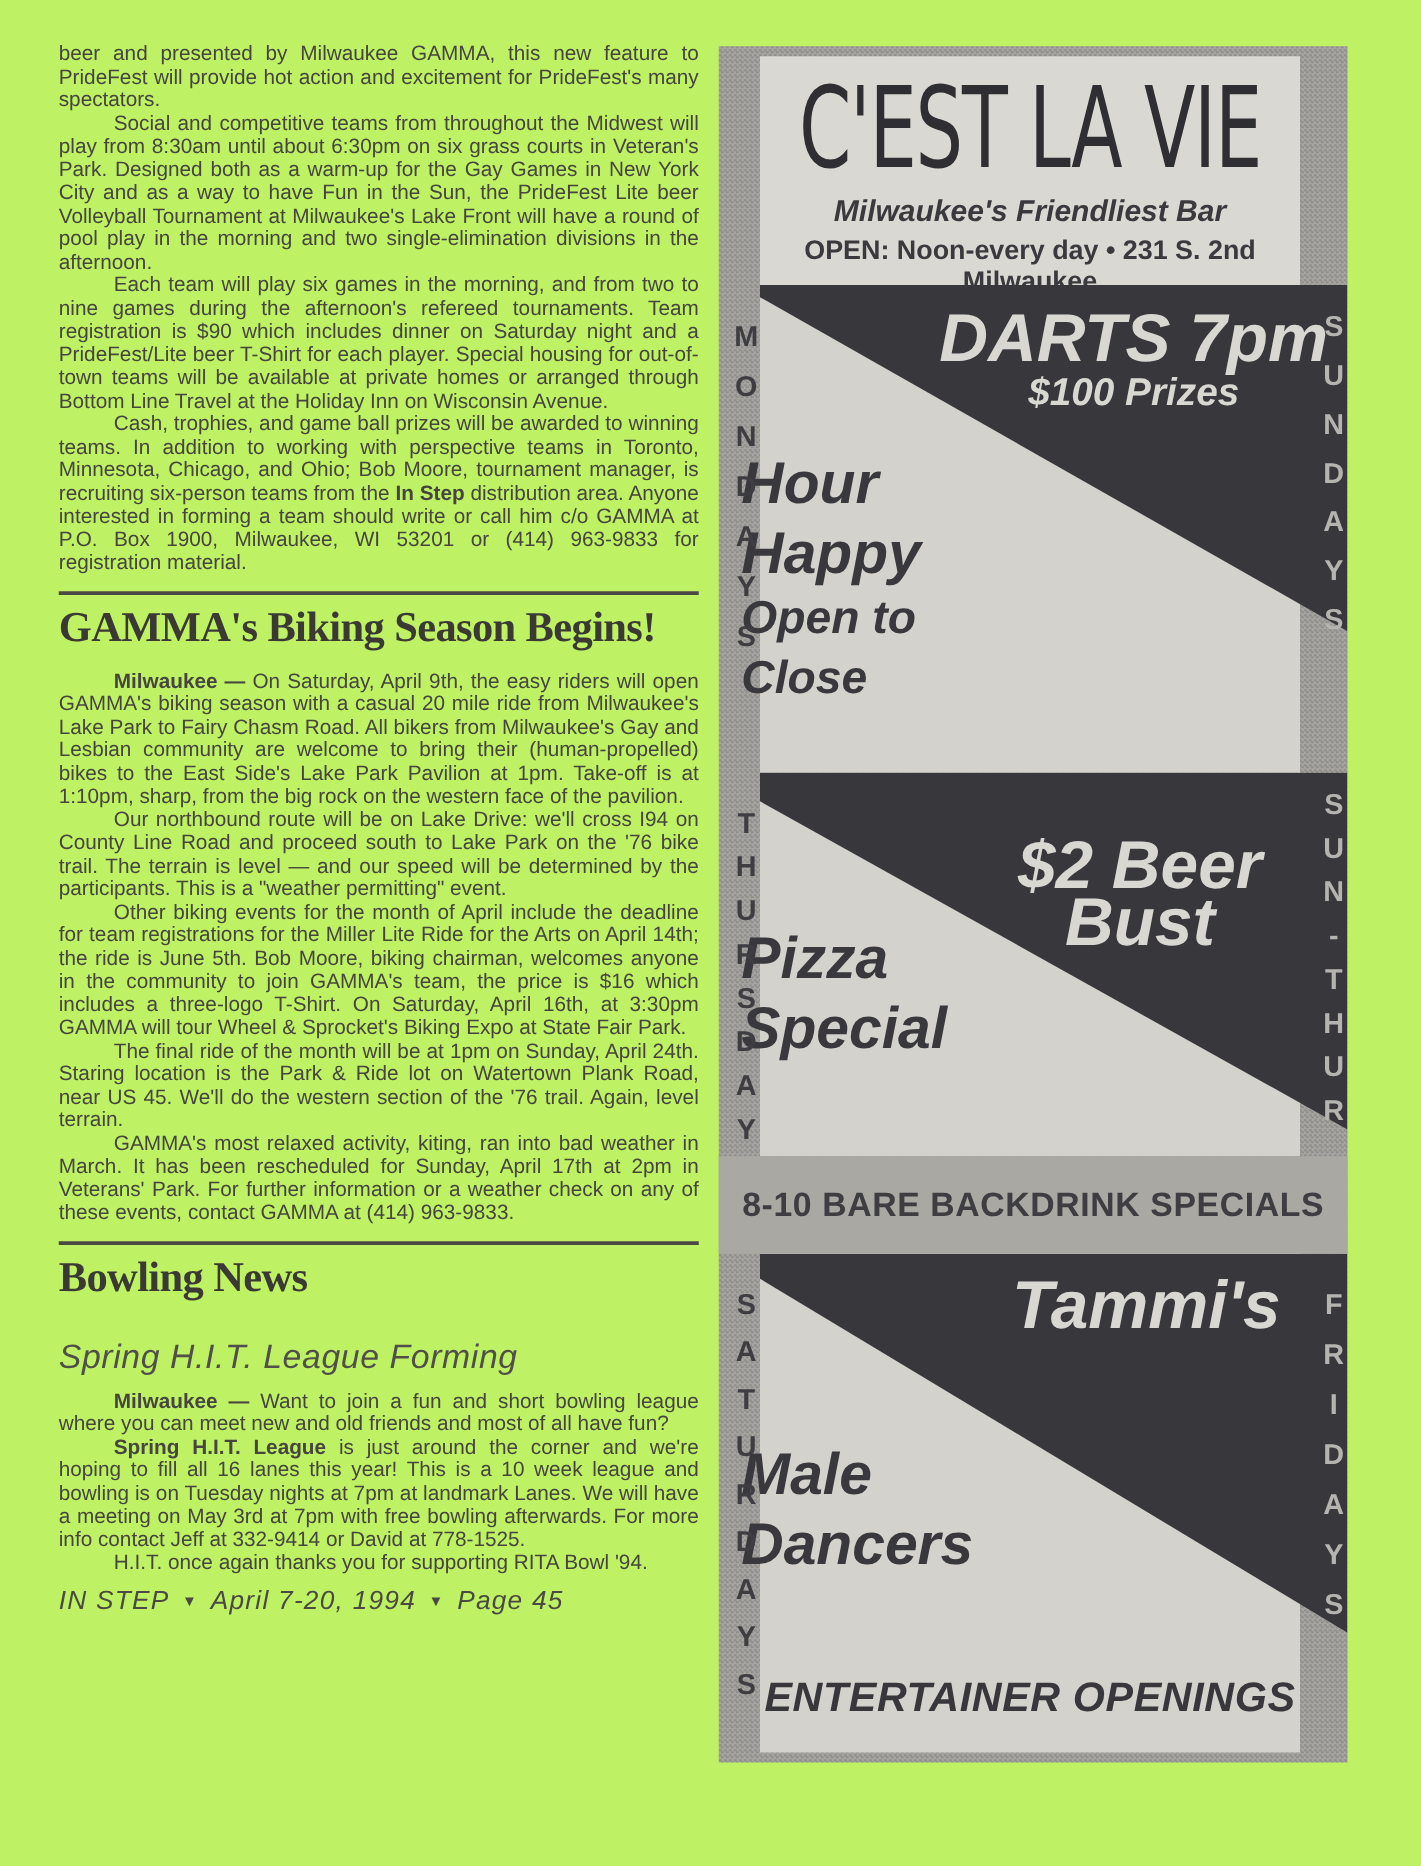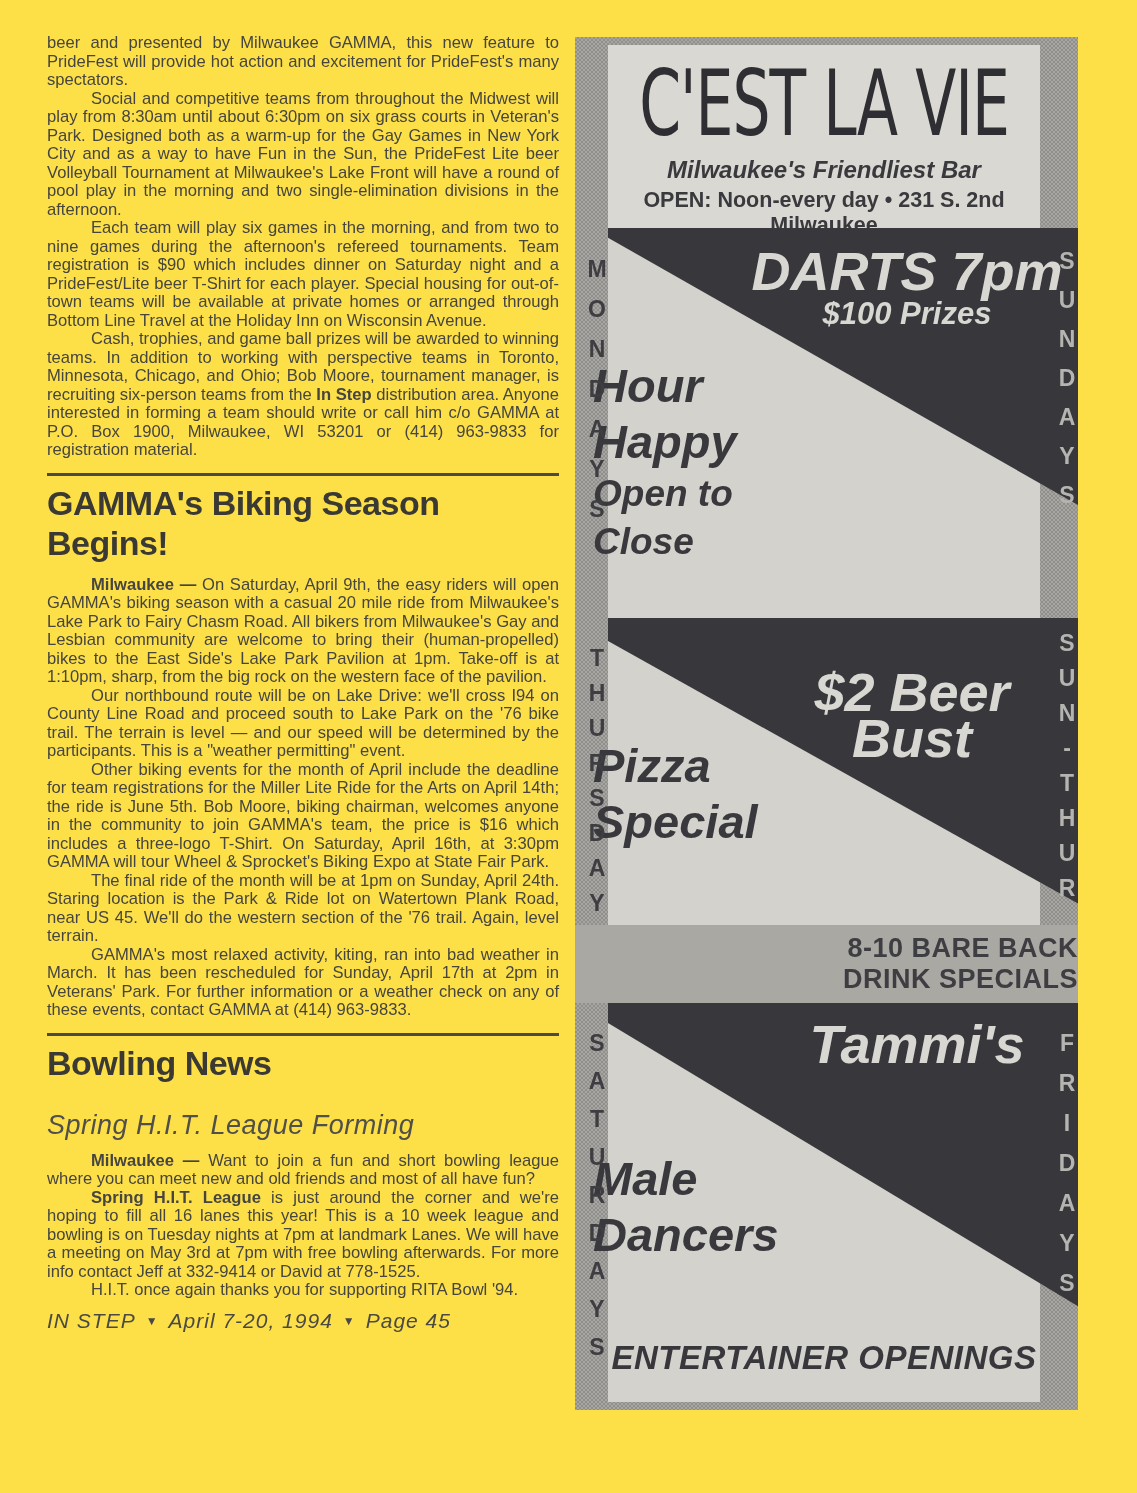--- a/index.html
+++ b/index.html
@@ -1,27 +1,27 @@
 <!DOCTYPE html>
 <html><head>
 <meta charset="utf-8">
 <style>
   html,body{margin:0;padding:0;background:#b9b8b4;}
   .page{
     position:relative;width:1137px;height:1493px;margin:0 auto;
-    background:#fde047;
+    background:#bef264;
     font-family:"Liberation Sans",sans-serif;color:#3c3b39;overflow:hidden;
   }
   
   .left-col{position:absolute;left:47px;top:34px;width:512px;}
   .left-col p{margin:0;text-align:justify;font-size:16.6px;line-height:18.5px;color:#46453f;}
   .left-col p.ind{text-indent:44px;}
   .rule{border:0;border-top:3px solid #4a4944;margin:13px 0 0 0;height:0;}
   .headline{
-    font-family:Liberation Sans, sans-serif;
+    font-family:Liberation Serif, serif;
     font-weight:700;font-size:34px;line-height:40px;color:#3a3934;
     margin:7px 0 13px 0;letter-spacing:-0.5px;
   }
   .subhead{
     font-style:italic;font-weight:400;font-size:27px;color:#504f49;
     margin:27px 0 11px 0;letter-spacing:0.5px;
   }
   .pfoot{
     margin-top:9px;font-style:italic;font-size:21px;color:#4a4943;
     display:flex;align-items:center;gap:10px;letter-spacing:1px;
@@ -46,21 +46,21 @@
     white-space:nowrap;
   }
   .tagline{font-weight:700;font-style:italic;font-size:24px;color:#3a393d;margin-top:5px;}
   .openline{font-weight:700;font-size:21.5px;color:#3a393d;margin-top:4px;}
   .panel{position:absolute;left:0;right:0;}
   .panel .light-area{position:absolute;left:33px;right:38px;top:0;bottom:0;background:#d3d2cd;}
   .panel .dark-tri{position:absolute;left:33px;right:0;top:0;bottom:0;background:#38383c;}
   .p1{top:191px;height:390px;}
   .p2{top:581px;height:307px;}
   .band{position:absolute;left:0;right:0;top:888px;height:78px;background:#a9a8a3;
-        display:flex;flex-direction:column;justify-content:center;align-items:flex-end;
+        display:flex;flex-direction:row;justify-content:center;align-items:center;
         font-weight:700;font-size:27px;line-height:31px;color:#3e3d41;letter-spacing:0.5px;}
   .p3{top:966px;height:399px;}
   .p1 .dark-tri{clip-path:polygon(0 0,100% 0,100% 71%,0 2.5%);}
   .p2 .dark-tri{clip-path:polygon(0 0,100% 0,100% 93%,0 7.5%);}
   .p3 .dark-tri{clip-path:polygon(0 0,100% 0,100% 76%,0 5%);}
   .day{
     position:absolute;top:0;bottom:0;z-index:3;
     writing-mode:vertical-rl;text-orientation:upright;
     font-weight:700;font-size:23px;line-height:1;
     display:flex;justify-content:flex-start;

